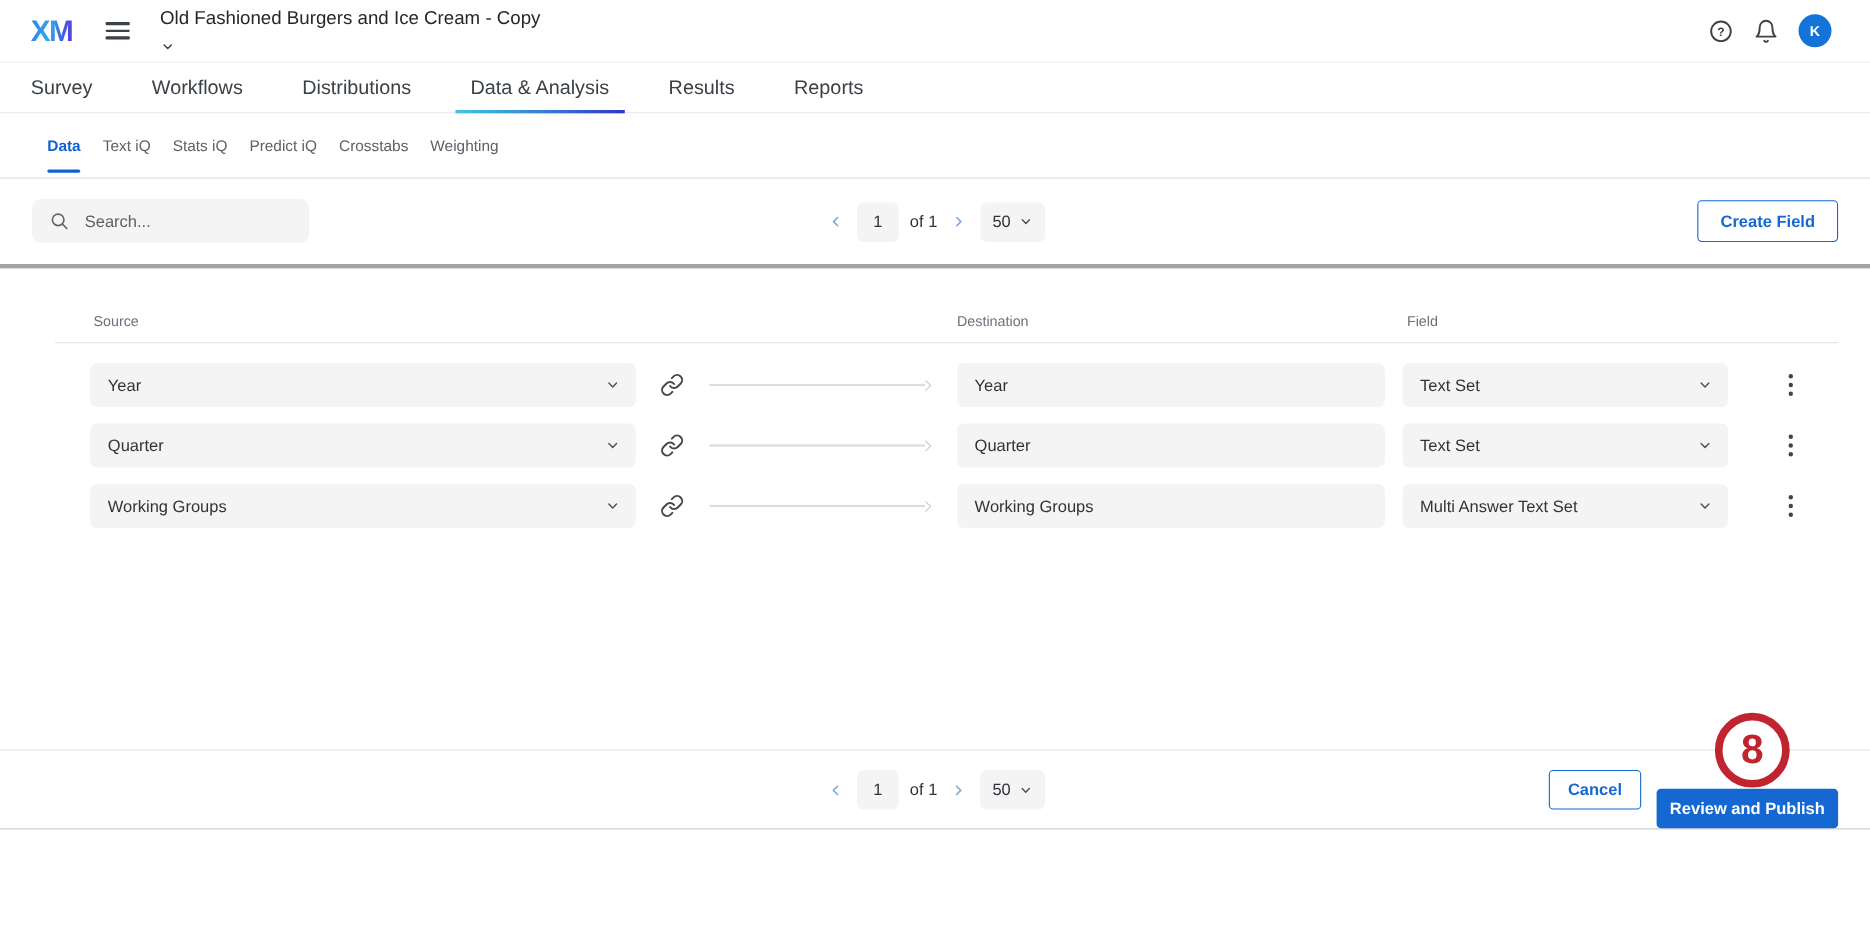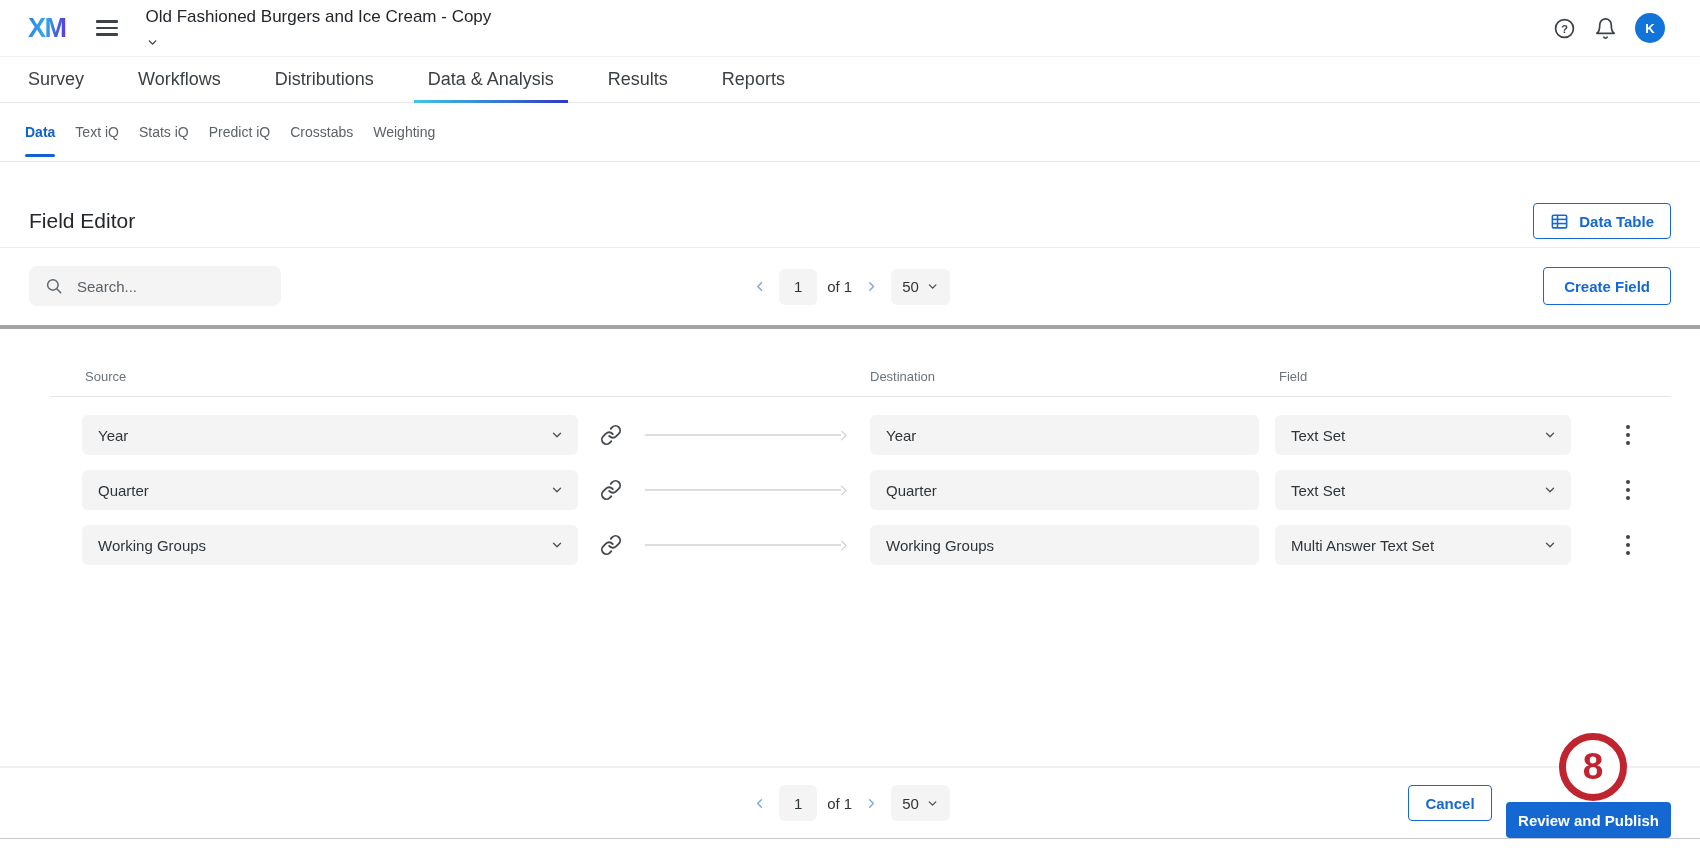--- a/index.html
+++ b/index.html
@@ -17,21 +17,21 @@
   .topbar-right{display:flex;align-items:center;gap:18px;}
   .icon-btn{background:none;border:none;cursor:pointer;color:#3c4247;display:flex;padding:0;}
   .avatar{width:30px;height:30px;border-radius:50%;background:#1273d8;color:#fff;display:flex;align-items:center;justify-content:center;font-size:13px;font-weight:700;cursor:pointer;}
 
   
   .mainnav{height:46px;border-bottom:1px solid #e7e8ea;display:flex;align-items:stretch;padding-left:14px;gap:26px;box-sizing:border-box;}
   .nav-tab{display:flex;align-items:center;padding:0 14px;font-size:18px;color:#3b4045;cursor:pointer;position:relative;white-space:nowrap;}
   .nav-tab.active::after{content:"";position:absolute;left:0;right:0;bottom:-1px;height:3px;background:linear-gradient(90deg,#40c8e0,#3136c6);}
 
   
-  .subnav{height:59px;border-bottom:1px solid #e7e8ea;display:flex;align-items:center;padding-left:25px;gap:20px;box-sizing:border-box;}
+  .subnav{height:59px;border-bottom:1px solid #e7e8ea;display:flex;align-items:center;padding-left:43px;gap:20px;box-sizing:border-box;}
   .subnav-tab{font-size:14px;color:#5c6267;cursor:pointer;position:relative;height:100%;display:flex;align-items:center;white-space:nowrap;}
   .subnav-tab.active{color:#0f62d0;font-weight:700;}
   .subnav-tab.active::after{content:"";position:absolute;left:0;right:0;bottom:4px;height:3px;border-radius:2px;background:#0f62d0;}
 
   
   .title-row{padding:33px 29px 0 29px;display:flex;justify-content:space-between;align-items:center;height:52px;box-sizing:content-box;}
   h1{margin:0;font-size:21px;font-weight:400;color:#23272b;}
   .divider{border-top:1px solid #ececee;}
   .btn{border-radius:4px;cursor:pointer;font-size:15px;}
   .btn.outline{background:#fff;border:1px solid #1568d2;color:#1568d2;display:inline-flex;align-items:center;justify-content:center;font-weight:700;}
@@ -127,34 +127,20 @@
 <nav class="subnav">
   <div class="subnav-tab active">Data</div>
   <div class="subnav-tab">Text iQ</div>
   <div class="subnav-tab">Stats iQ</div>
   <div class="subnav-tab">Predict iQ</div>
   <div class="subnav-tab">Crosstabs</div>
   <div class="subnav-tab">Weighting</div>
 </nav>
 
 <main>
-  <div class="title-row">
-    <h1>Field Editor</h1>
-    <button class="btn outline data-table-btn">
-      <span style="display:flex;">
-        <svg width="19" height="19" viewBox="0 0 24 24" fill="none" stroke="#1568d2" stroke-width="2">
-            <rect x="3" y="4" width="18" height="16" rx="1.5"></rect>
-            <line x1="3" y1="9.3" x2="21" y2="9.3"></line>
-            <line x1="3" y1="14.6" x2="21" y2="14.6"></line>
-            <line x1="9.5" y1="4" x2="9.5" y2="20"></line>
-          </svg>
-      </span>
-      <span>Data Table</span>
-    </button>
-  </div>
   <div class="divider"></div>
 
   <div class="controls-row">
     <div class="search-box">
       <span style="display:flex;">
         <svg width="18" height="18" viewBox="0 0 24 24" fill="none" stroke="currentColor" stroke-width="2" stroke-linecap="round">
             <circle cx="10.5" cy="10.5" r="7"></circle>
             <line x1="16" y1="16" x2="21" y2="21"></line>
           </svg>
       </span>

